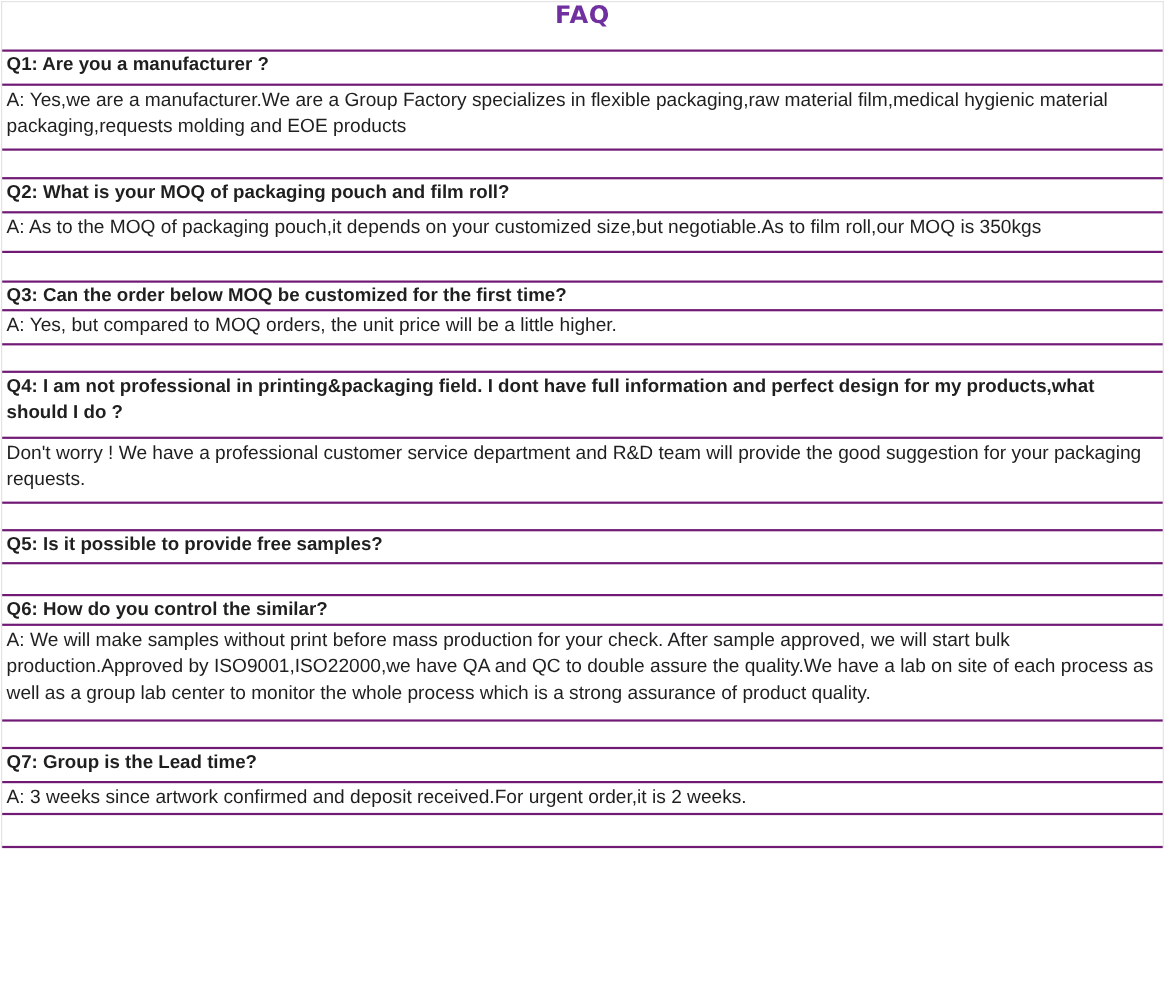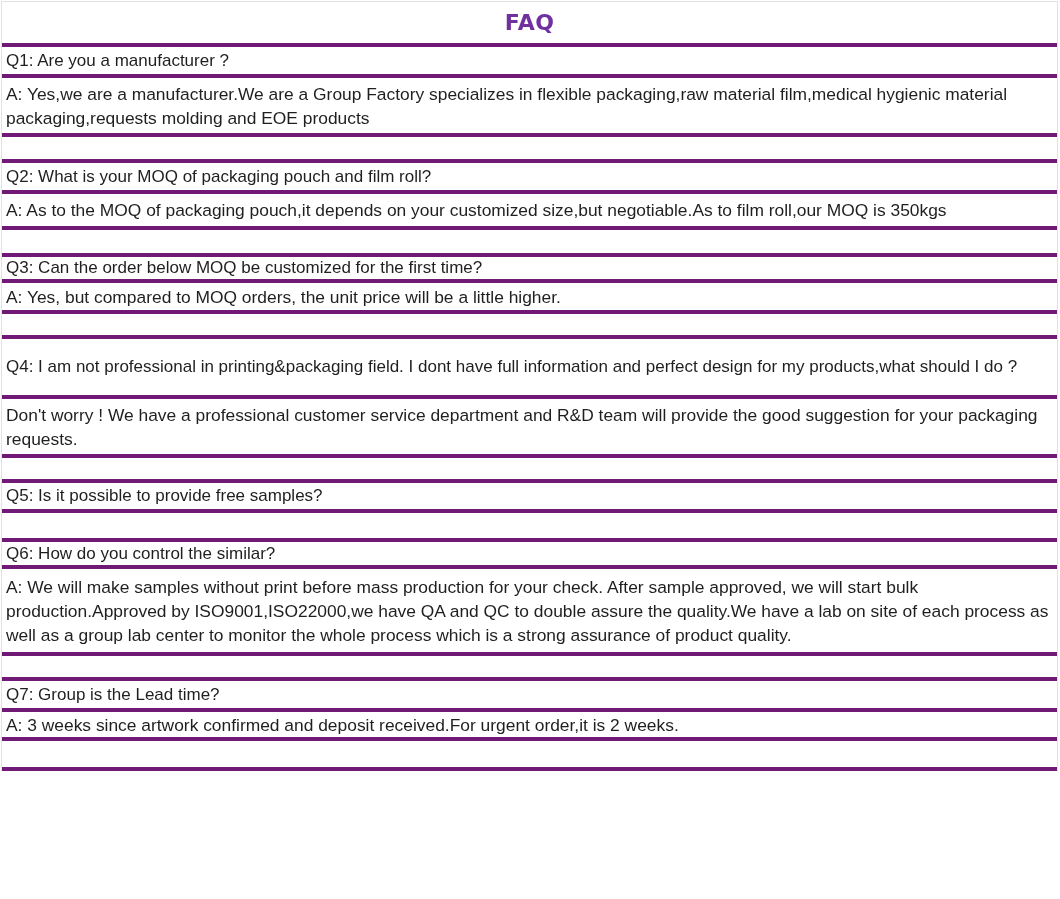--- a/index.html
+++ b/index.html
@@ -4,33 +4,33 @@
 <style>
   html, body { margin: 0; padding: 0; background: #ffffff; }
   body { width: 1060px; height: 899px; overflow: hidden; position: relative; }
   .faq-table {
     position: absolute; left: 1px; top: 1px; width: 1057px;
     border-left: 1px solid #e2e2e2; border-right: 1px solid #e2e2e2;
     border-top: 1px solid #e2e2e2;
     box-sizing: border-box;
   }
   .row {
-    border-bottom: 4px solid #701a75;
+    border-bottom: 2px solid #701a75;
     box-sizing: border-box;
     padding: 0 4px;
     color: #1f1f1f;
     font-family: "Liberation Sans", sans-serif;
-    display: flex; align-items: center;
+    display: flex; align-items: flex-start;
   }
   .title-row { justify-content: center; height: 45px; }
   .title {
     font-family: "DejaVu Sans", sans-serif;
     font-weight: bold; font-size: 22px; color: #7030a0; letter-spacing: 0.5px;
   }
-  .q { font-weight: normal; font-size: 17px; line-height: 24px; }
+  .q { font-weight: bold; font-size: 17px; line-height: 24px; }
   .a { font-size: 17.4px; line-height: 24px; }
   .blank { }
 </style>
 </head>
 <body>
 
 <div class="faq-table">
   <div class="row title-row">
     <span class="title">FAQ</span>
   </div>

